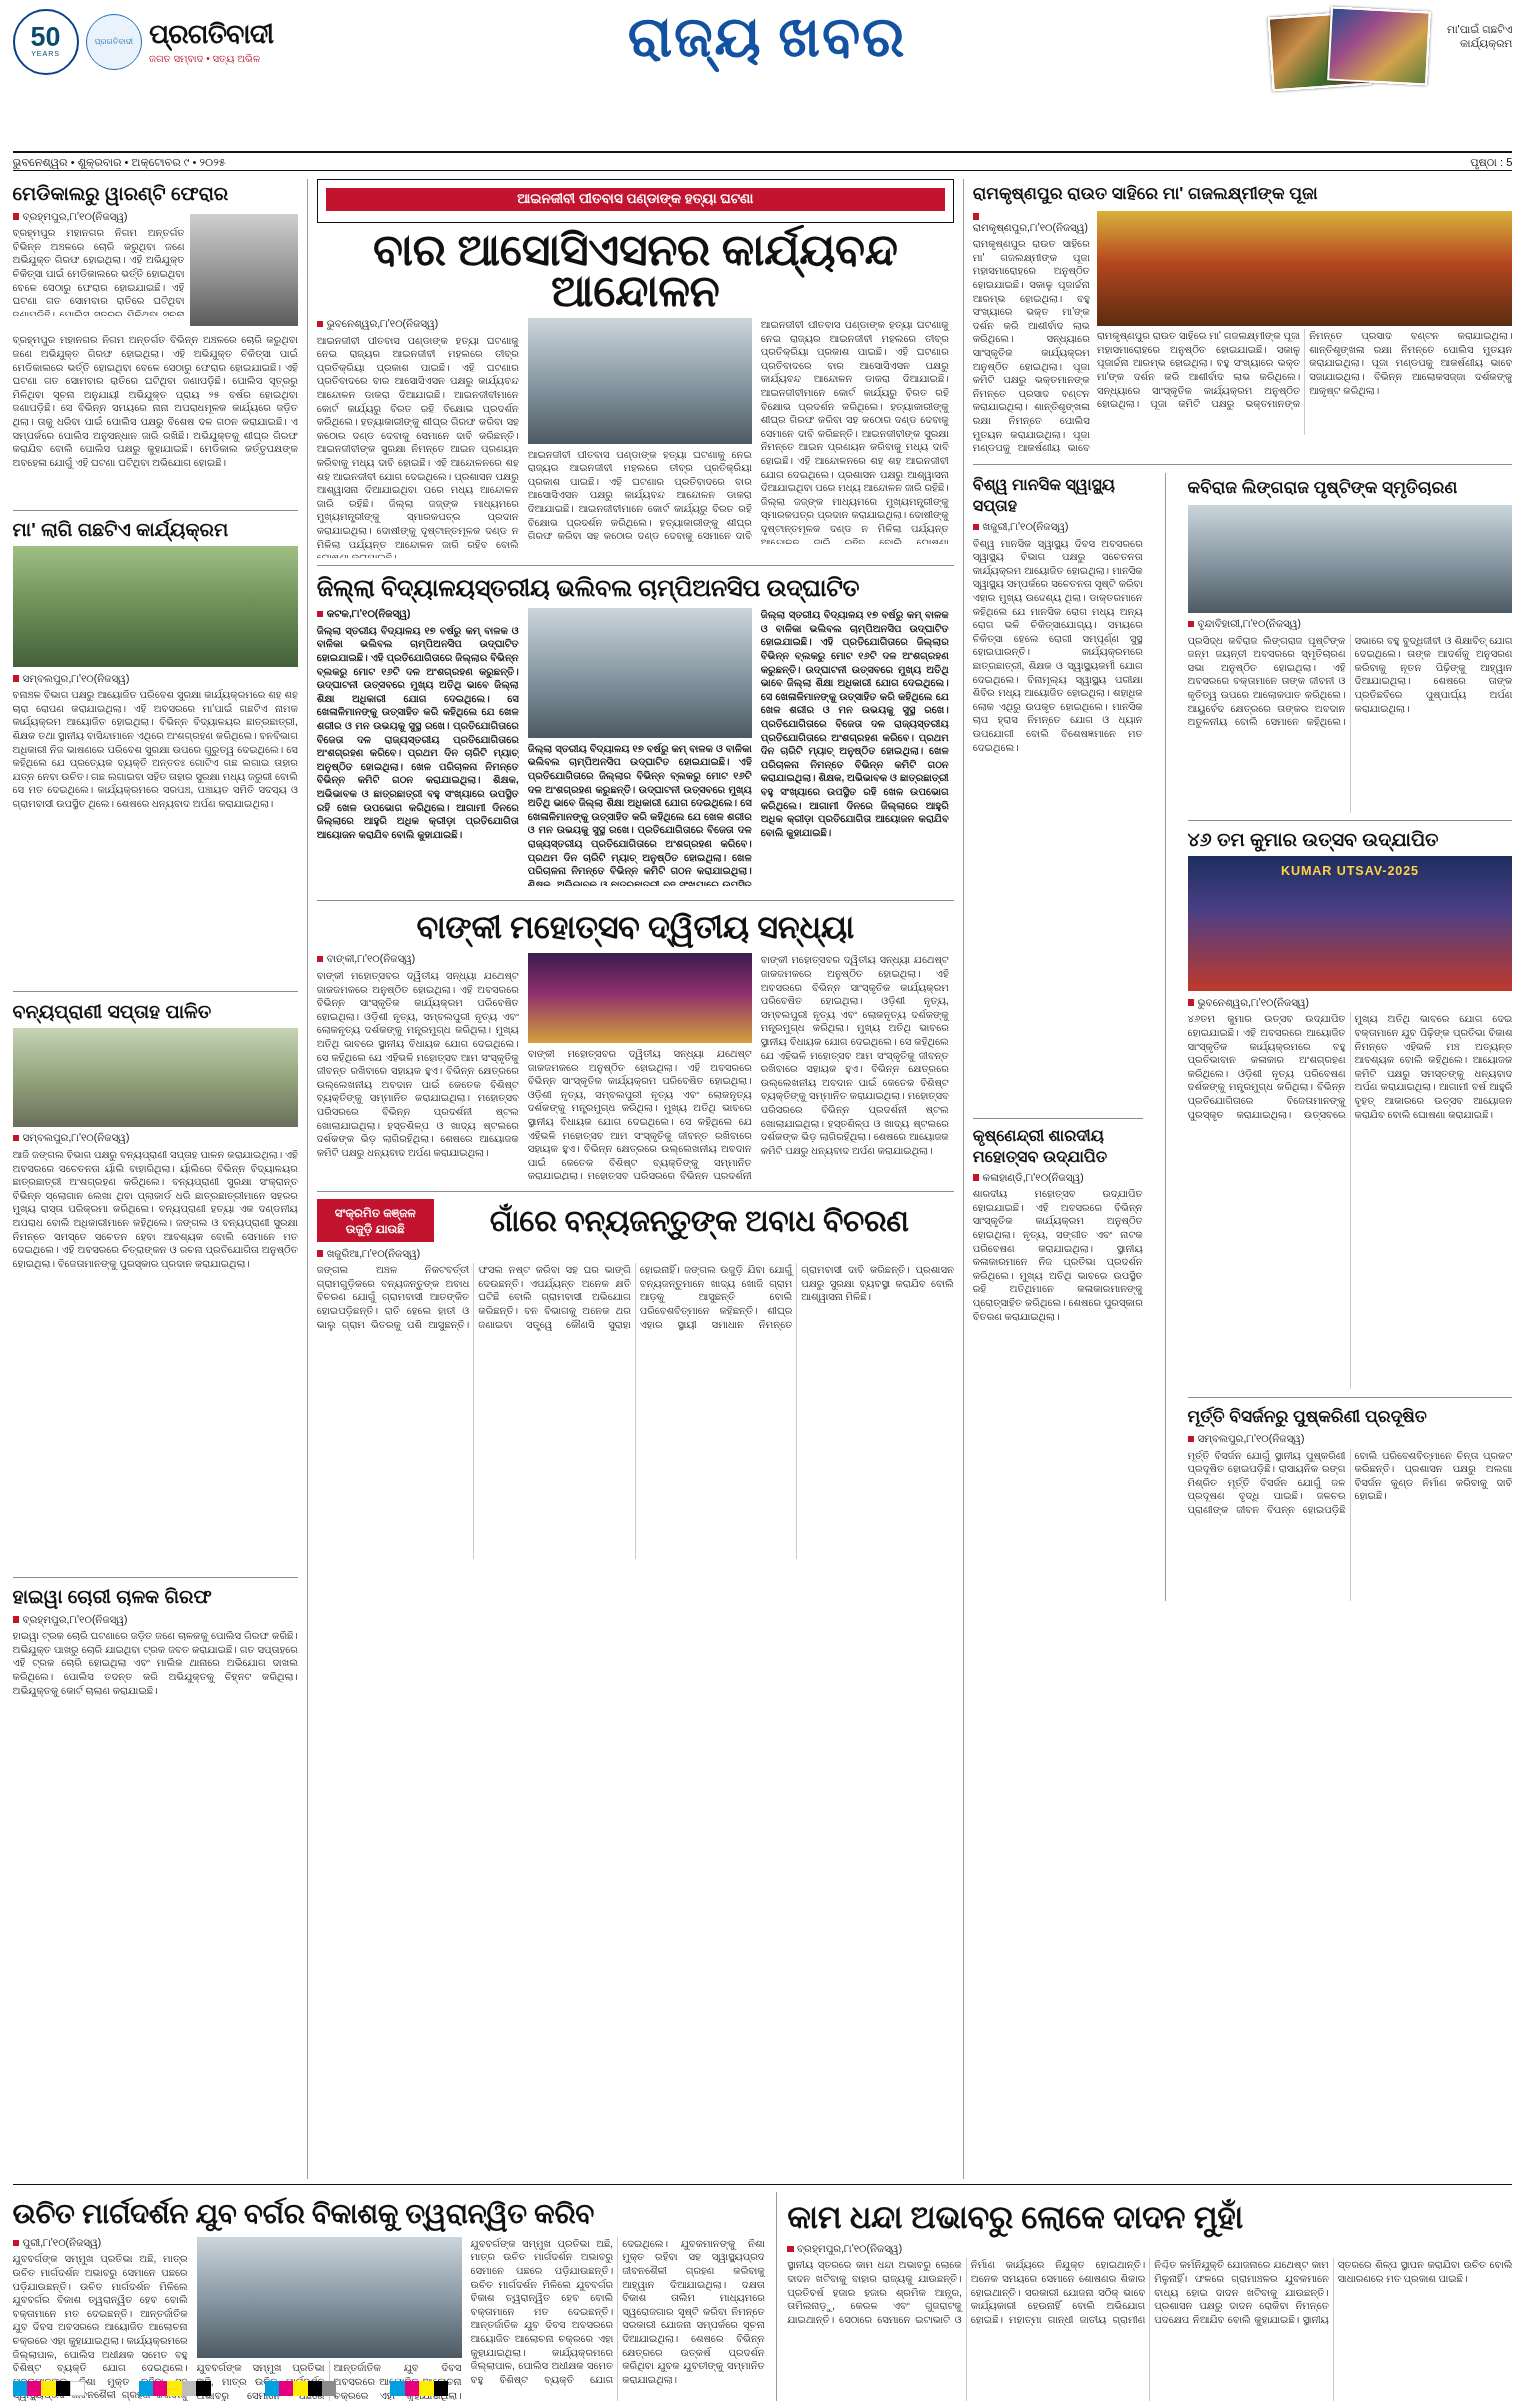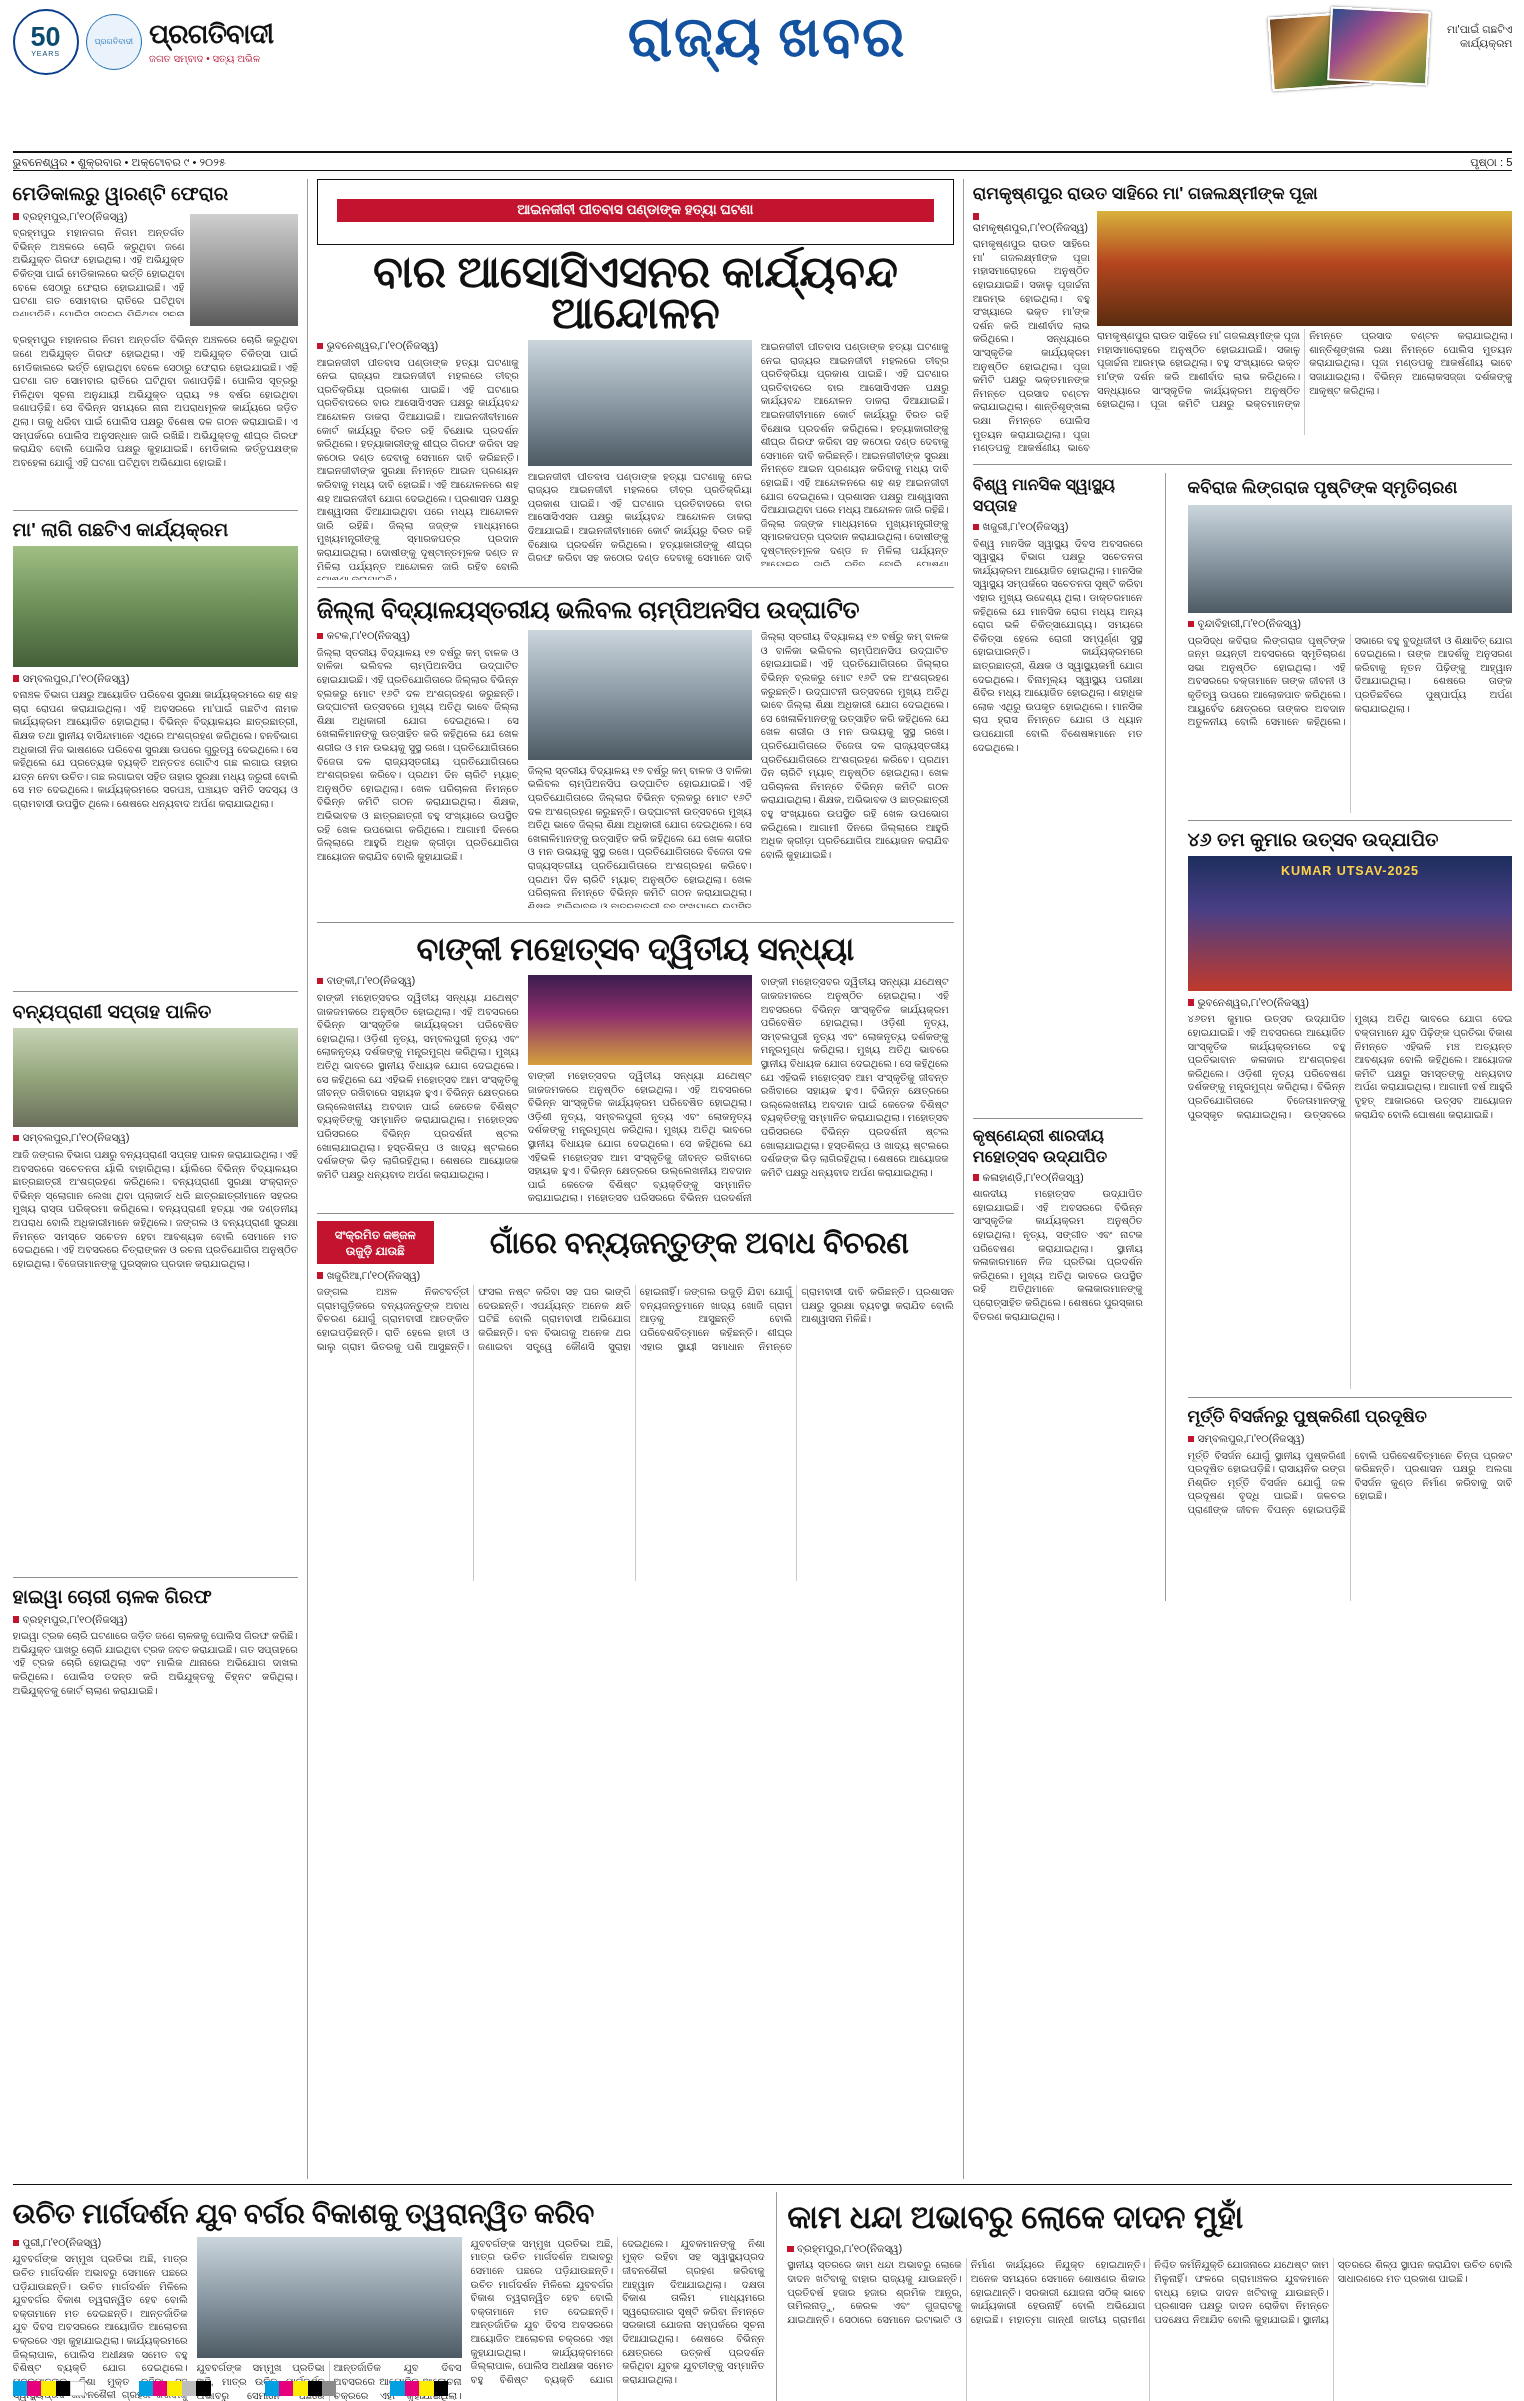--- a/index.html
+++ b/index.html
@@ -40,21 +40,21 @@
 
   .vrule { width:0.9px; background:#9a9a9a; }
 
   
   h1.hl { font-size:44px; font-weight:bold; line-height:41px; margin:5.4px 0 7.2px; text-align:center; letter-spacing:-0.4px; }
   h2.hl { font-size:24px; font-weight:bold; line-height:29px; margin:4.5px 0 6.3px; letter-spacing:-0.3px; }
   h3.hl { font-size:19px; font-weight:bold; line-height:23px; margin:3.6px 0 5.4px; }
   h4.hl { font-size:16px; font-weight:bold; line-height:20.6px; margin:2.7px 0 4.5px; }
 
   .kicker { background:#c2142f; color:#fff; font-size:13.5px; font-weight:bold; text-align:center; padding:3.6px 0; margin-bottom:3.6px; }
-  .kicker-box { border:1.8px solid #111; padding:19px; }
+  .kicker-box { border:1.8px solid #111; padding:8px; }
   .redbox { background:#c2142f; color:#fff; font-size:11.7px; font-weight:bold; text-align:center; padding:5.4px 3.6px; line-height:16px; width:117px; }
 
   .byline { font-size:10.3px; color:#111; margin:0 0 3.6px; }
   .byline .sq { display:inline-block; width:6.3px; height:6.3px; background:#c2142f; margin-right:3.6px; }
 
   .body-txt { font-size:10px; line-height:13.6px; text-align:justify; color:#1a1a1a; hyphens:auto; }
   .cols2 { column-count:2; column-gap:9px; column-rule:0.9px solid #c9c9c9; }
   .cols4 { column-count:4; column-gap:9px; column-rule:0.9px solid #c9c9c9; }
 
   .hr { border-top:0.9px solid #8d8d8d; margin:7.2px 0; }
@@ -192,21 +192,21 @@
           <div style="width:188px;">
             <div class="body-txt" style="height:226px; overflow:hidden;">ଆଇନଜୀବୀ ପୀତବାସ ପଣ୍ଡାଙ୍କ ହତ୍ୟା ଘଟଣାକୁ ନେଇ ରାଜ୍ୟର ଆଇନଜୀବୀ ମହଲରେ ତୀବ୍ର ପ୍ରତିକ୍ରିୟା ପ୍ରକାଶ ପାଇଛି। ଏହି ଘଟଣାର ପ୍ରତିବାଦରେ ବାର ଆସୋସିଏସନ ପକ୍ଷରୁ କାର୍ଯ୍ୟବନ୍ଦ ଆନ୍ଦୋଳନ ଡାକରା ଦିଆଯାଇଛି। ଆଇନଜୀବୀମାନେ କୋର୍ଟ କାର୍ଯ୍ୟରୁ ବିରତ ରହି ବିକ୍ଷୋଭ ପ୍ରଦର୍ଶନ କରିଥିଲେ। ହତ୍ୟାକାରୀଙ୍କୁ ଶୀଘ୍ର ଗିରଫ କରିବା ସହ କଠୋର ଦଣ୍ଡ ଦେବାକୁ ସେମାନେ ଦାବି କରିଛନ୍ତି। ଆଇନଜୀବୀଙ୍କ ସୁରକ୍ଷା ନିମନ୍ତେ ଆଇନ ପ୍ରଣୟନ କରିବାକୁ ମଧ୍ୟ ଦାବି ହୋଇଛି। ଏହି ଆନ୍ଦୋଳନରେ ଶହ ଶହ ଆଇନଜୀବୀ ଯୋଗ ଦେଇଥିଲେ। ପ୍ରଶାସନ ପକ୍ଷରୁ ଆଶ୍ୱାସନା ଦିଆଯାଇଥିବା ପରେ ମଧ୍ୟ ଆନ୍ଦୋଳନ ଜାରି ରହିଛି। ଜିଲ୍ଲା ଜଜ୍‌ଙ୍କ ମାଧ୍ୟମରେ ମୁଖ୍ୟମନ୍ତ୍ରୀଙ୍କୁ ସ୍ମାରକପତ୍ର ପ୍ରଦାନ କରାଯାଇଥିଲା। ଦୋଷୀଙ୍କୁ ଦୃଷ୍ଟାନ୍ତମୂଳକ ଦଣ୍ଡ ନ ମିଳିଲା ପର୍ଯ୍ୟନ୍ତ ଆନ୍ଦୋଳନ ଜାରି ରହିବ ବୋଲି ଘୋଷଣା କରାଯାଇଛି।</div>
           </div>
         </div>
       </div>
 
       <div class="hr"></div>
 
       <div>
         <h2 class="hl">ଜିଲ୍ଲା ବିଦ୍ୟାଳୟସ୍ତରୀୟ ଭଲିବଲ ଚାମ୍ପିଅନସିପ ଉଦ୍‌ଘାଟିତ</h2>
-        <div style="display:flex; gap:9px;">
+        <div style="display:flex; gap:9px;font-weight:bold;">
           <div style="width:202px;">
             <div class="byline"><span class="sq"></span><span>କଟକ,୮ା'୧୦(ନିଜସ୍ୱ)</span></div>
             <div class="body-txt" style="height:269px; overflow:hidden;">ଜିଲ୍ଲା ସ୍ତରୀୟ ବିଦ୍ୟାଳୟ ୧୭ ବର୍ଷରୁ କମ୍ ବାଳକ ଓ ବାଳିକା ଭଲିବଲ ଚାମ୍ପିଅନସିପ ଉଦ୍‌ଘାଟିତ ହୋଇଯାଇଛି। ଏହି ପ୍ରତିଯୋଗିତାରେ ଜିଲ୍ଲାର ବିଭିନ୍ନ ବ୍ଲକରୁ ମୋଟ ୧୬ଟି ଦଳ ଅଂଶଗ୍ରହଣ କରୁଛନ୍ତି। ଉଦ୍‌ଘାଟନୀ ଉତ୍ସବରେ ମୁଖ୍ୟ ଅତିଥି ଭାବେ ଜିଲ୍ଲା ଶିକ୍ଷା ଅଧିକାରୀ ଯୋଗ ଦେଇଥିଲେ। ସେ ଖେଳାଳିମାନଙ୍କୁ ଉତ୍ସାହିତ କରି କହିଥିଲେ ଯେ ଖେଳ ଶରୀର ଓ ମନ ଉଭୟକୁ ସୁସ୍ଥ ରଖେ। ପ୍ରତିଯୋଗିତାରେ ବିଜେତା ଦଳ ରାଜ୍ୟସ୍ତରୀୟ ପ୍ରତିଯୋଗିତାରେ ଅଂଶଗ୍ରହଣ କରିବେ। ପ୍ରଥମ ଦିନ ଚାରିଟି ମ୍ୟାଚ୍ ଅନୁଷ୍ଠିତ ହୋଇଥିଲା। ଖେଳ ପରିଚାଳନା ନିମନ୍ତେ ବିଭିନ୍ନ କମିଟି ଗଠନ କରାଯାଇଥିଲା। ଶିକ୍ଷକ, ଅଭିଭାବକ ଓ ଛାତ୍ରଛାତ୍ରୀ ବହୁ ସଂଖ୍ୟାରେ ଉପସ୍ଥିତ ରହି ଖେଳ ଉପଭୋଗ କରିଥିଲେ। ଆଗାମୀ ଦିନରେ ଜିଲ୍ଲାରେ ଆହୁରି ଅଧିକ କ୍ରୀଡ଼ା ପ୍ରତିଯୋଗିତା ଆୟୋଜନ କରାଯିବ ବୋଲି କୁହାଯାଇଛି।</div>
           </div>
           <div style="width:224px;">
             <div class="photo ph-crowd" style="height:130px;">
               <div class="people-row" style="position:absolute;left:0;right:0;bottom:0;height:70%;">
                 <i></i>
                   <i></i>
                   <i></i>

